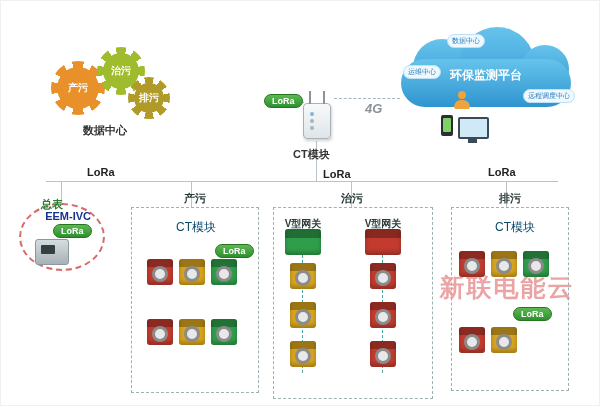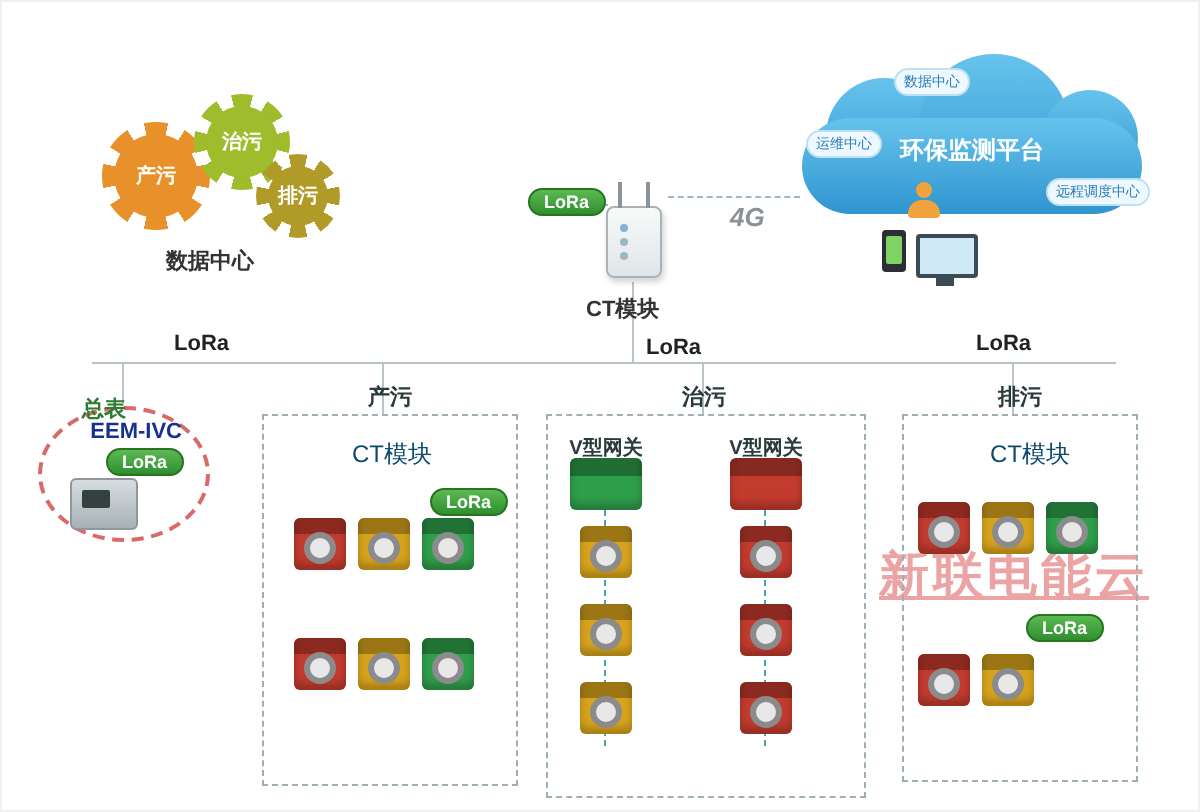--- a/index.html
+++ b/index.html
@@ -77,21 +77,21 @@
   
   .vgw{position:absolute;width:36px;height:26px;border-radius:3px;z-index:4;box-shadow:inset 0 -3px 4px rgba(0,0,0,.25);}
   .vgw::before{content:"";position:absolute;top:0;left:0;right:0;height:9px;background:rgba(0,0,0,.3);border-radius:3px 3px 0 0;}
   .vgw.green{background:#2f9e4a;} .vgw.red{background:#c23b2e;}
   .col-label{position:absolute;font-size:10px;font-weight:bold;color:#2b3b3b;width:44px;text-align:center;z-index:4;}
 
   
   .wm{position:absolute;left:428px;top:262px;width:156px;opacity:.5;color:#d94a4a;text-align:center;z-index:1;}
   .wm-logo{font-size:54px;line-height:62px;font-weight:bold;font-style:italic;
            border:4px solid rgba(217,74,74,.7);border-radius:50px 50px 44px 44px;width:120px;margin:0 auto;}
-  .wm-text{font-size:25px;font-weight:bold;letter-spacing:2px;margin-top:8px;text-decoration:underline;}
+  .wm-text{font-size:25px;font-weight:bold;letter-spacing:2px;margin-top:8px;}
 </style>
 </head>
 <body>
 
 <div id="canvas">
 
   <div class="wm">
     <div class="wm-text">新联电能云</div>
   </div>
 

